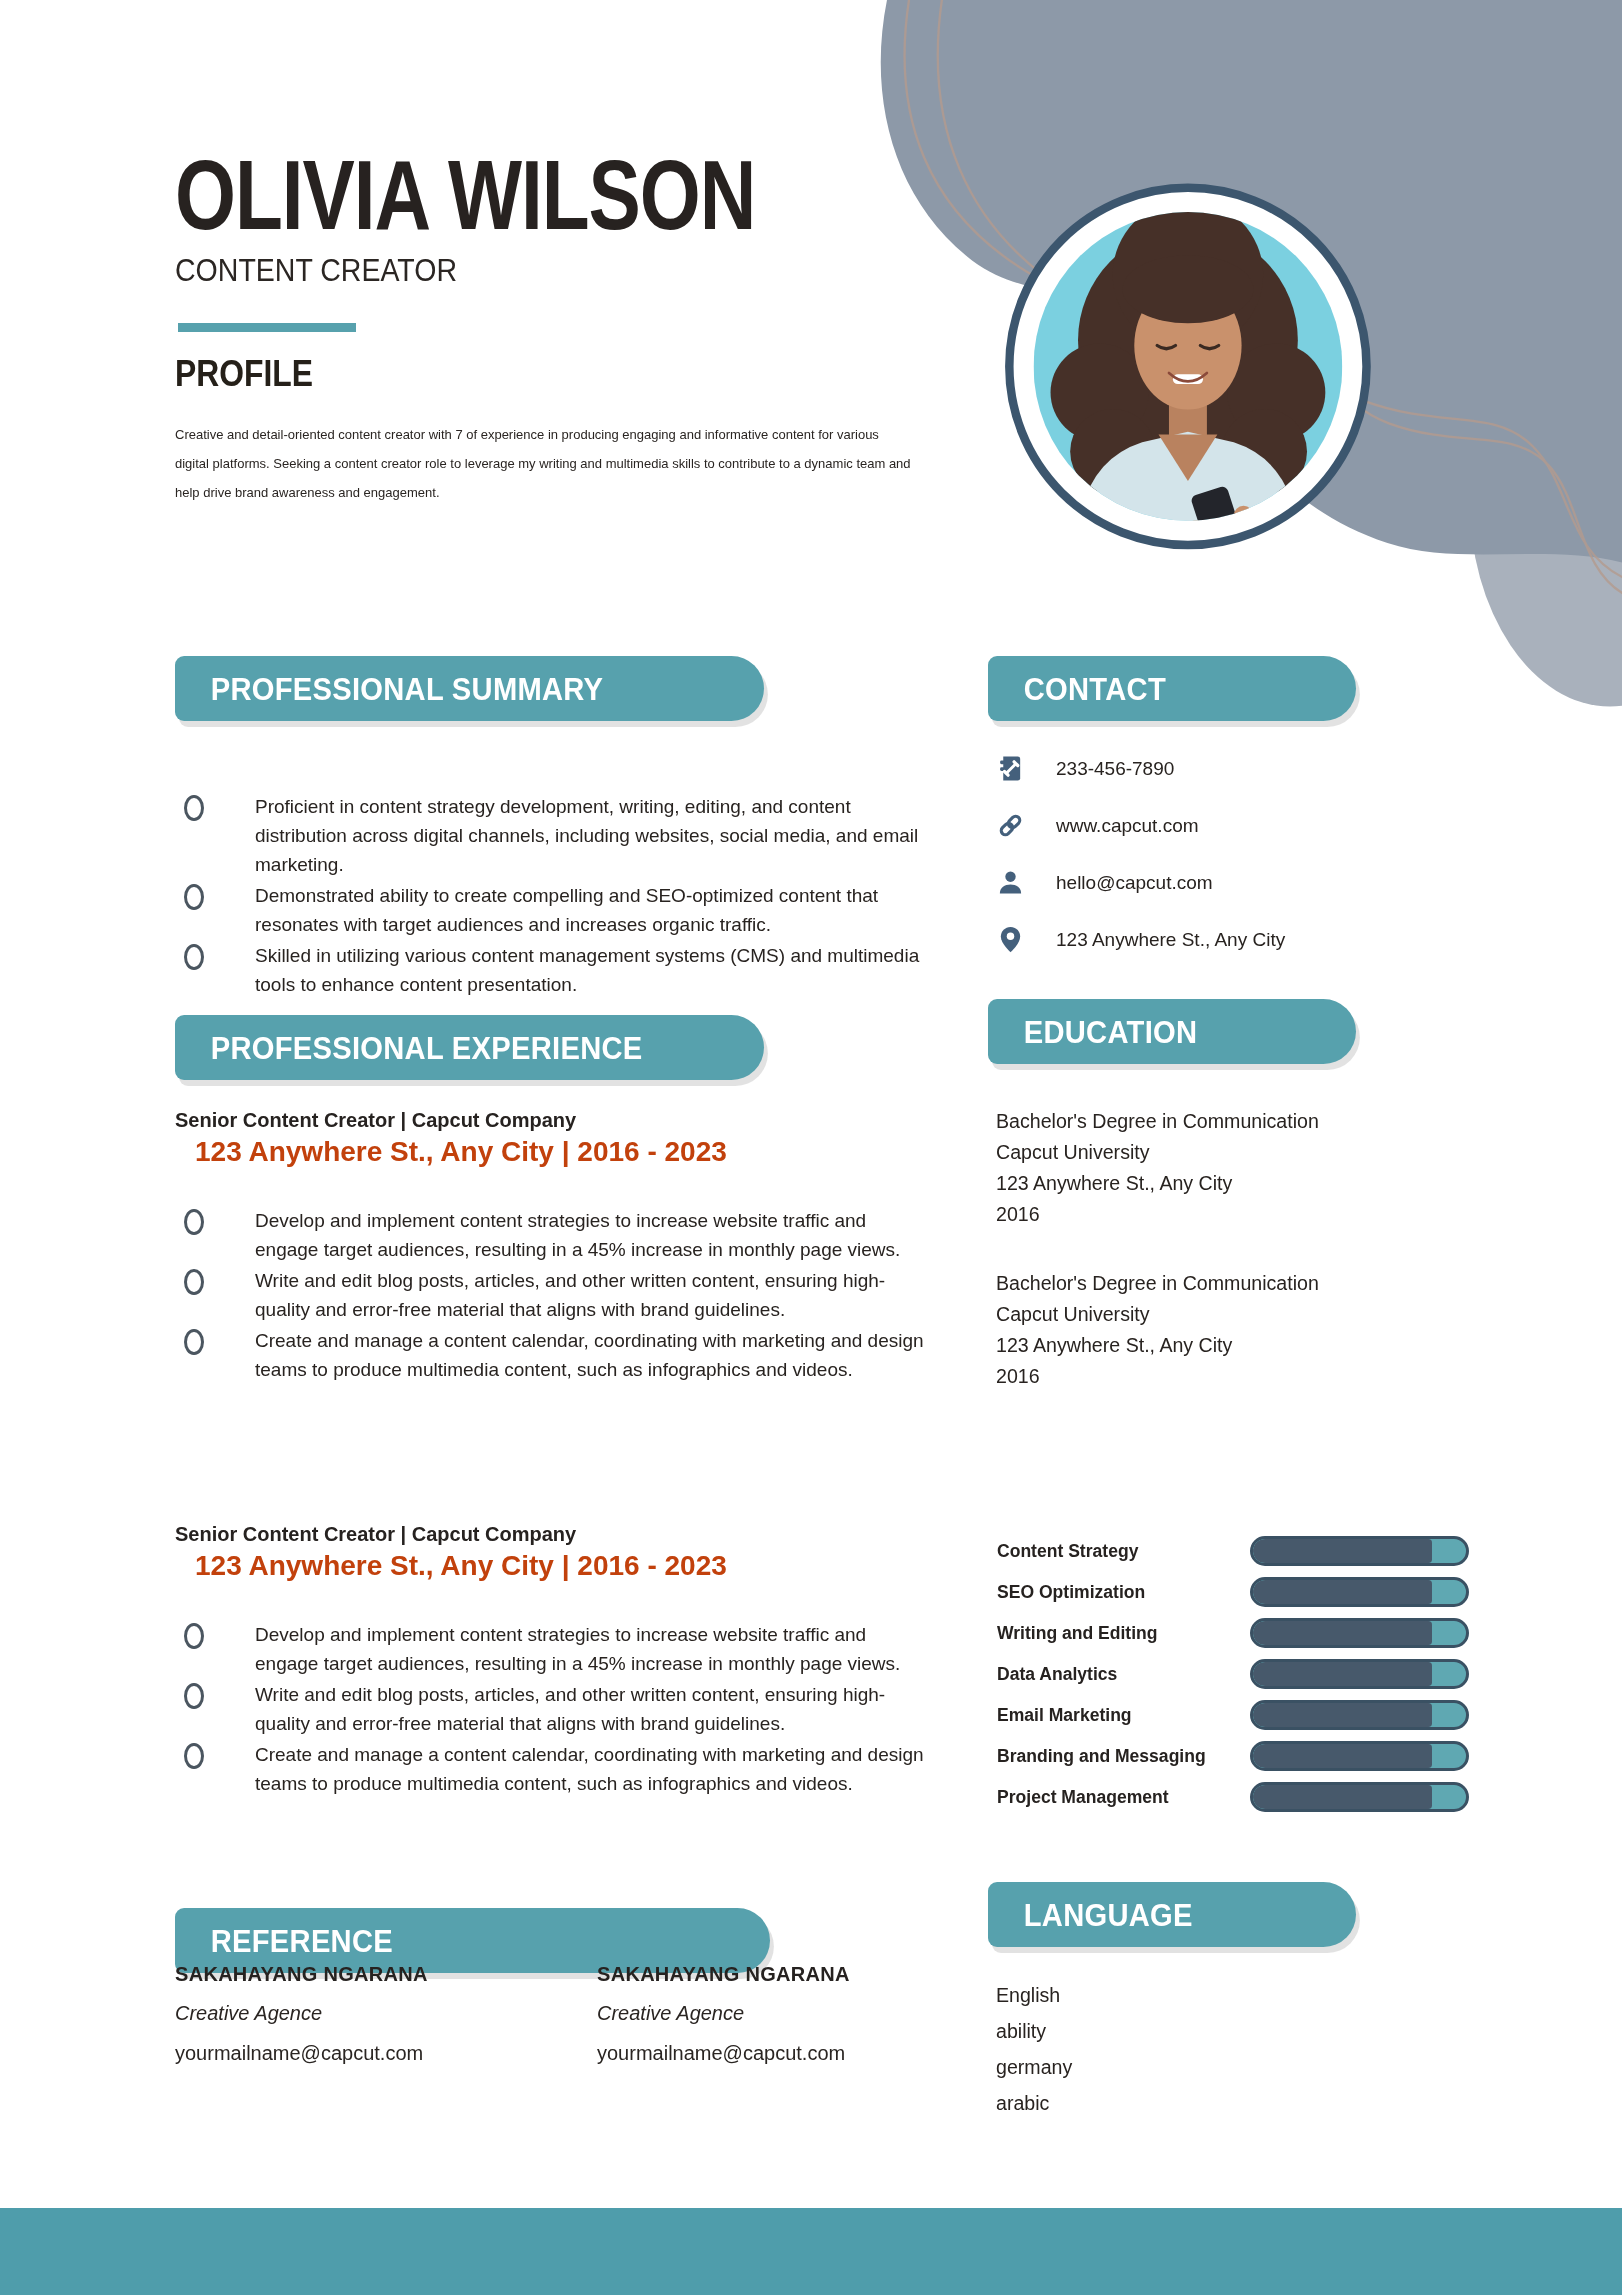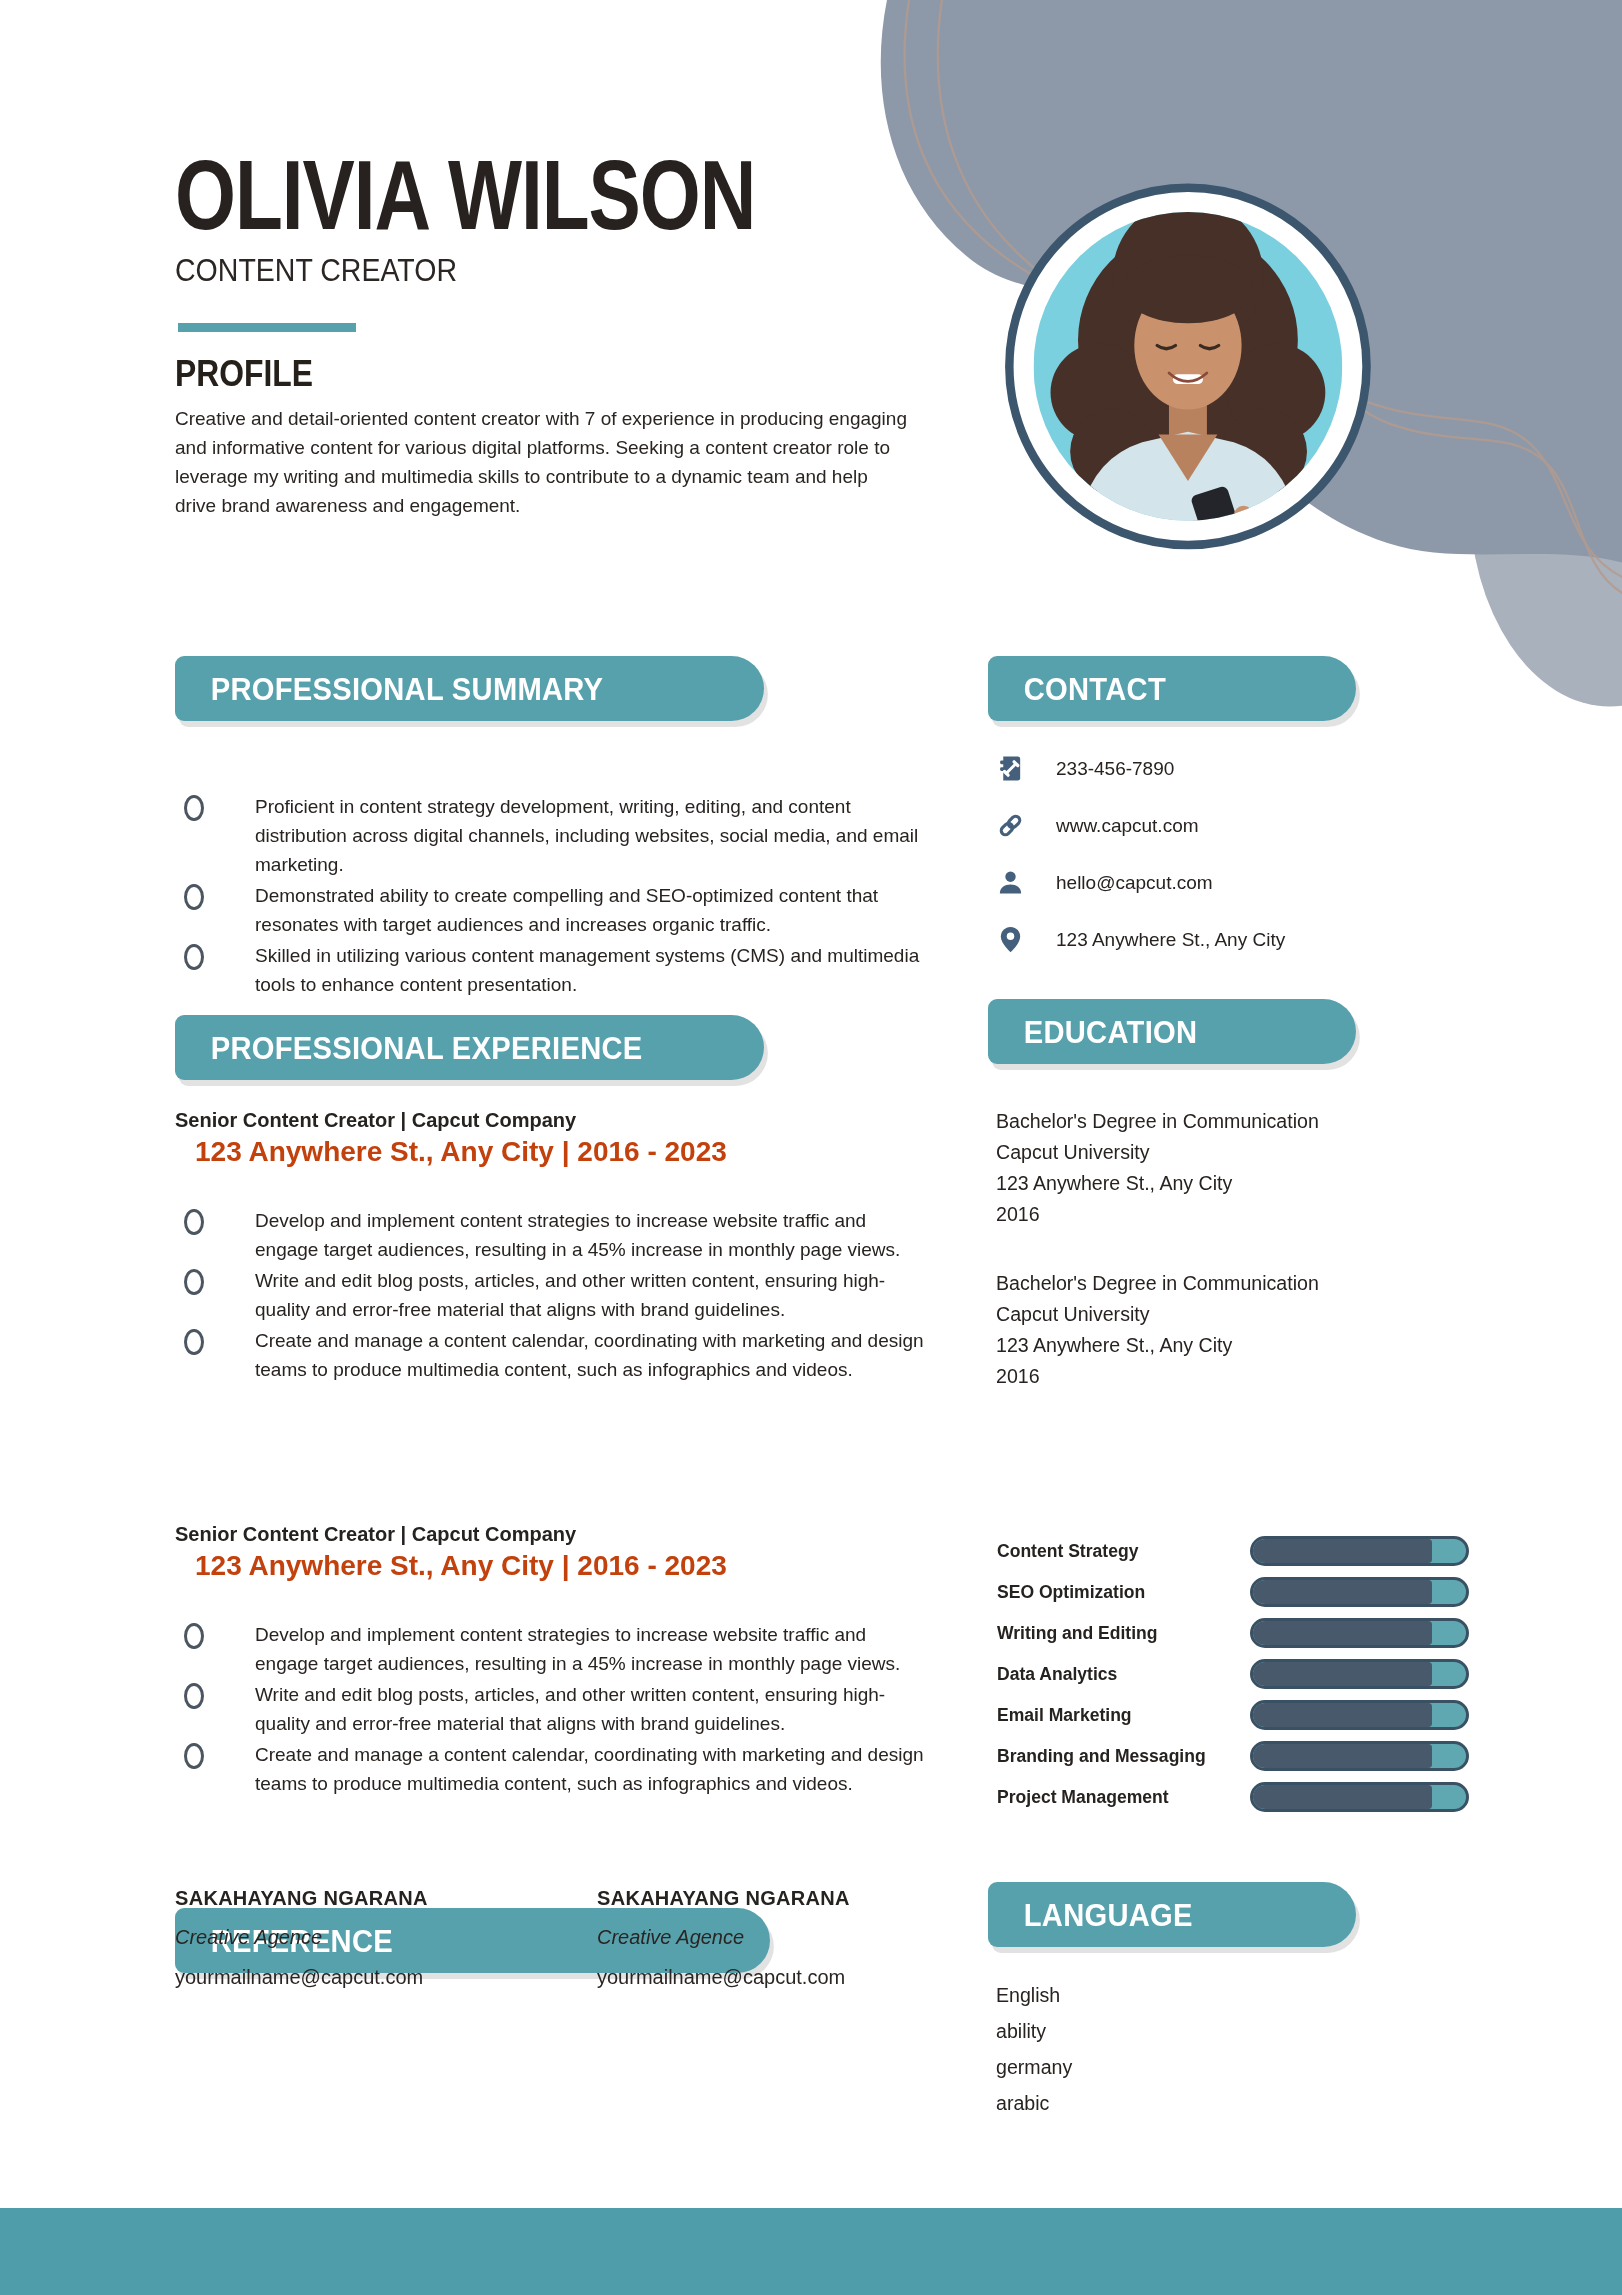--- a/index.html
+++ b/index.html
@@ -38,22 +38,22 @@
   .title-rule{
     position:absolute;left:178px;top:323px;width:178px;height:8.5px;
     background:var(--band-teal);z-index:2;
   }
   .profile-heading{
     position:absolute;left:175px;top:353px;
     font-size:37px;font-weight:700;color:#252019;
     transform:scaleX(0.86);transform-origin:left top;white-space:nowrap;z-index:2;
   }
   .profile-text{
-    position:absolute;left:175px;top:404px;width:736px;
-    font-size:19px;line-height:29px;color:#2a2522;z-index:2;
+    position:absolute;left:175px;top:420px;width:736px;
+    font-size:13px;line-height:29px;color:#2a2522;z-index:2;
   }
   
   .band{
     position:absolute;height:65px;background:var(--band-teal);
     border-radius:9.2px 33px 33px 9.2px;
     box-shadow:3.9px 5.9px 0 rgba(125,125,125,0.22);
     z-index:2;
   }
   .band .band-label{
     display:block;padding-left:38px;line-height:67px;
@@ -69,21 +69,21 @@
   .ring{
     position:absolute;left:9.2px;top:2.6px;width:19.6px;height:26px;
     border:3.9px solid #4b5660;border-radius:50%;background:transparent;
   }
   
   .job{position:absolute;width:749px;z-index:2;}
   .job-title{font-size:20px;font-weight:700;line-height:31px;color:#262220;}
   .job-meta{font-size:28px;font-weight:700;line-height:31px;color:#c2410c;margin-left:20px;}
   .job .ring-list{position:relative;margin-top:39px;}
   
-  .ref-grid{position:absolute;left:175px;top:1886px;display:flex;z-index:2;}
+  .ref-grid{position:absolute;left:175px;top:1962px;display:flex;z-index:2;}
   .ref-entry{width:422px;}
   .ref-name{font-size:20px;font-weight:700;letter-spacing:0.3px;line-height:25px;color:#262220;}
   .ref-company{font-size:20px;font-style:italic;line-height:25px;margin-top:14.4px;color:#2a2522;}
   .ref-email{font-size:20px;line-height:25px;margin-top:14.4px;color:#2a2522;}
   
   .contact-list{position:absolute;left:996px;top:754px;z-index:2;}
   .contact-row{display:flex;align-items:center;height:29px;margin-bottom:28px;}
   .contact-icon{width:29px;height:29px;flex:0 0 29px;color:var(--icon-slate);}
   .contact-icon svg{width:29px;height:29px;display:block;}
   .contact-text{margin-left:31px;font-size:19px;color:#282320;}

